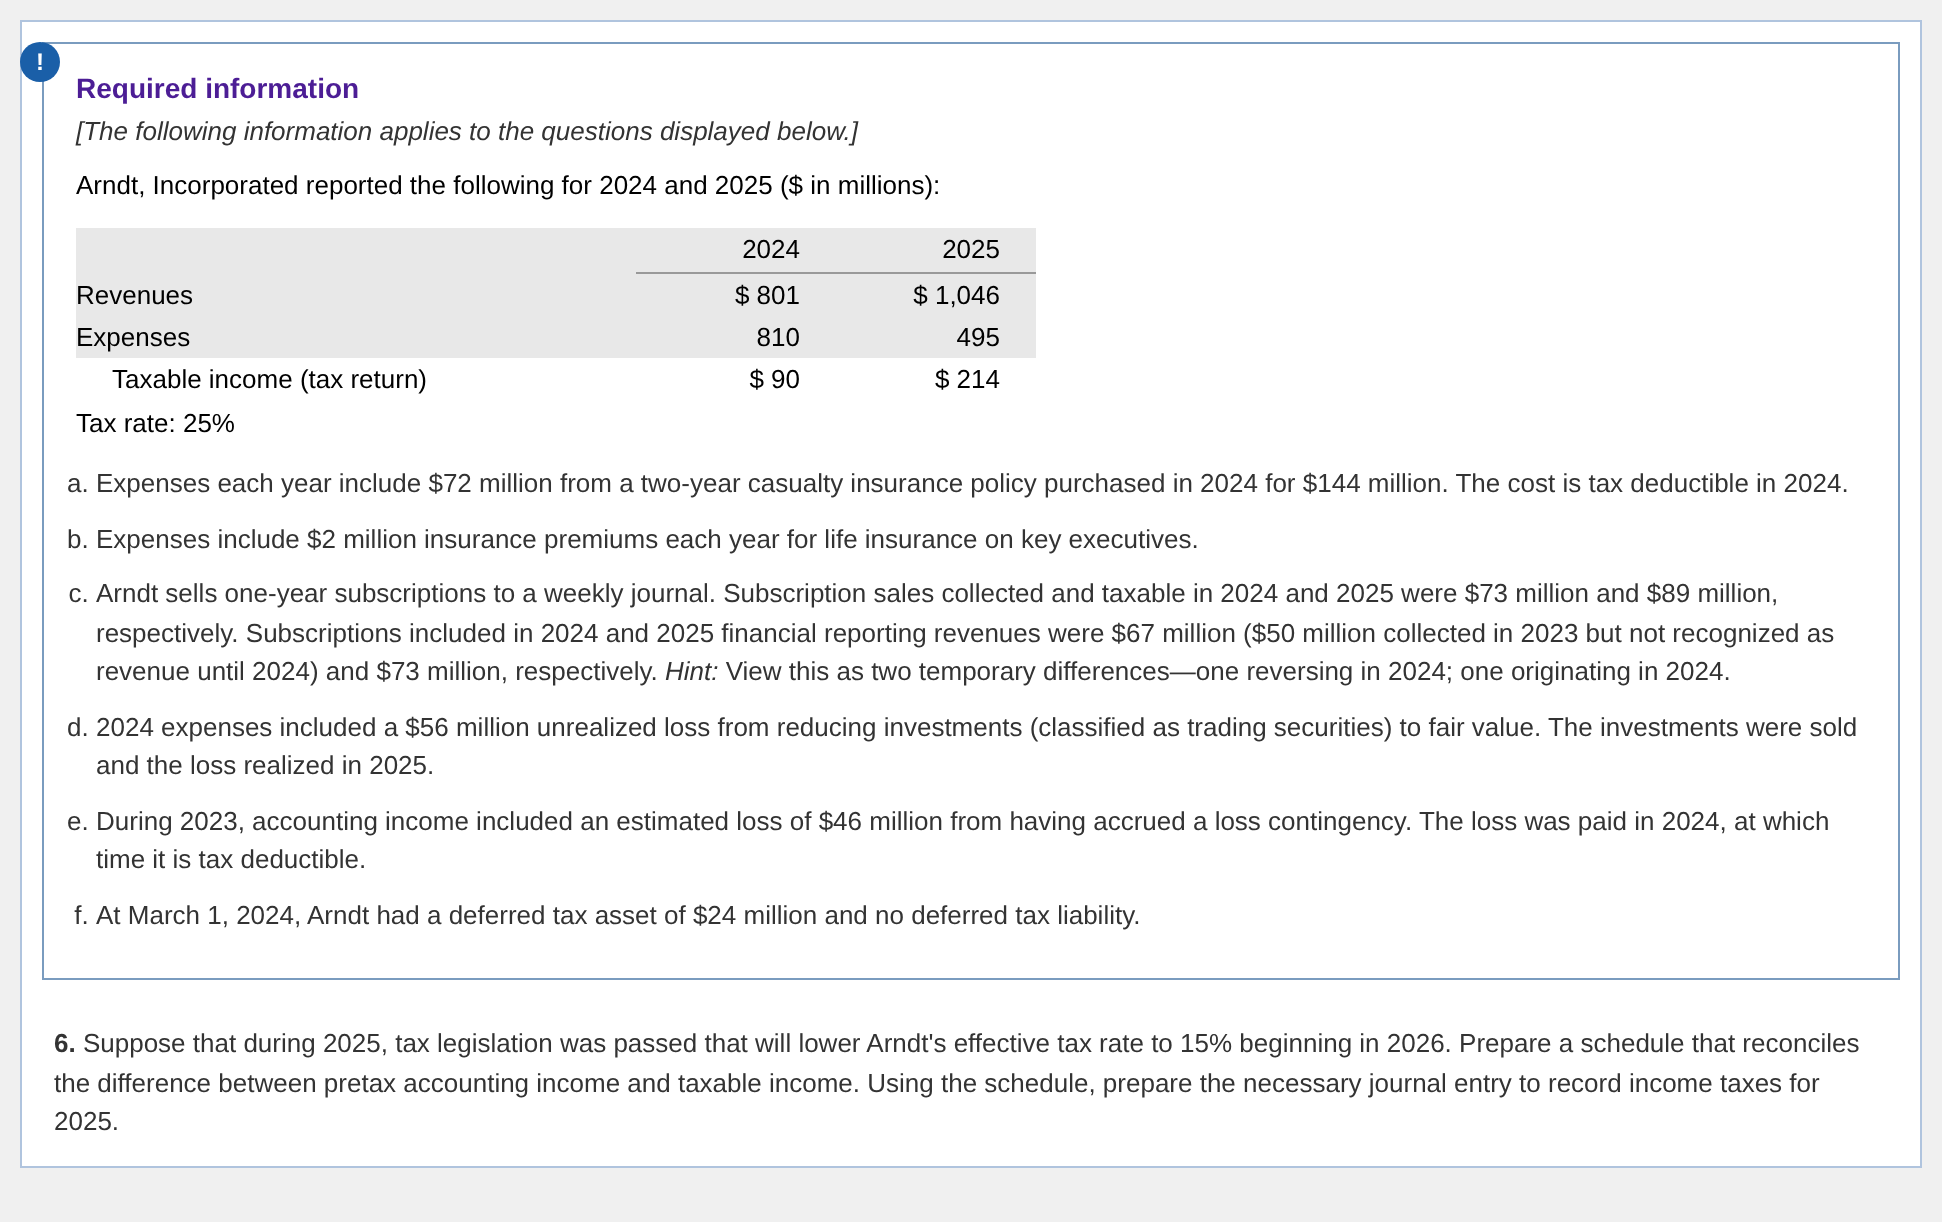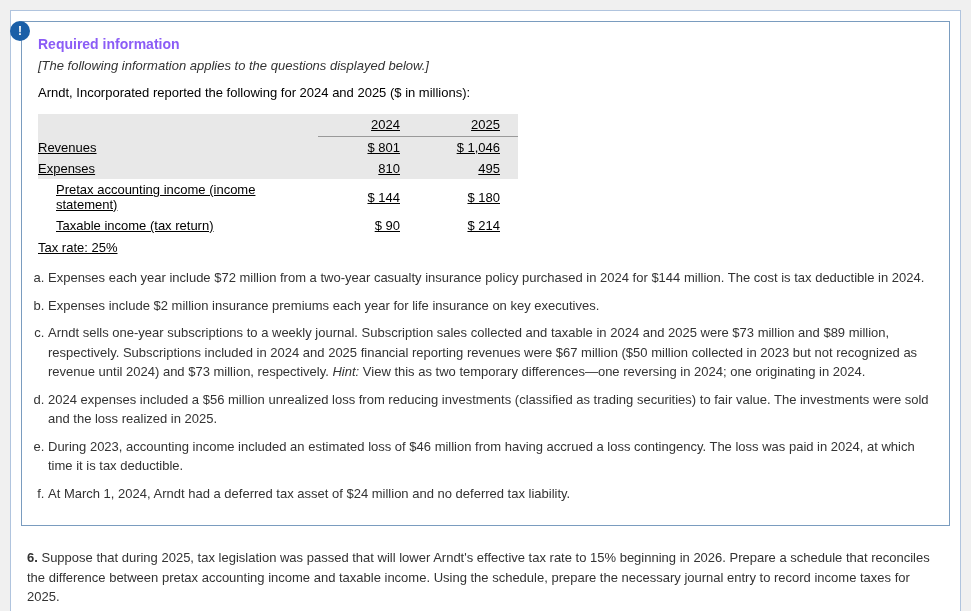--- a/index.html
+++ b/index.html
@@ -34,21 +34,21 @@
       background: #1a5fa8;
       border-radius: 50%;
       display: flex;
       align-items: center;
       justify-content: center;
       color: white;
       font-weight: bold;
       font-size: 12px;
     }
     .required-title {
-      color: #8b5cf6;
+      color: #4c1d95;
       font-weight: bold;
       font-size: 14px;
       margin-bottom: 6px;
     }
     .subtitle-italic {
       font-style: italic;
       color: #333;
       margin-bottom: 12px;
       font-size: 13px;
     }
@@ -58,21 +58,20 @@
       font-size: 13px;
     }
     .data-table {
       border-collapse: collapse;
       margin-bottom: 10px;
       font-size: 13px;
     }
     .data-table th, .data-table td {
       padding: 3px 18px 3px 6px;
       text-align: right;
-      text-decoration: underline;
     }
     .data-table td.label-col {
       text-align: left;
       padding-left: 0;
       padding-right: 10px;
     }
     .data-table td.sublabel-col {
       text-align: left;
       padding-left: 18px;
       padding-right: 10px;
@@ -134,25 +133,20 @@
           <td class="label-col">Revenues</td>
           <td>$ 801</td>
           <td>$ 1,046</td>
         </tr>
         <tr class="row-shaded">
           <td class="label-col">Expenses</td>
           <td>810</td>
           <td>495</td>
         </tr>
         <tr>
-          <td class="sublabel-col">Pretax accounting income (income statement)</td>
-          <td>$ 144</td>
-          <td>$ 180</td>
-        </tr>
-        <tr>
           <td class="sublabel-col">Taxable income (tax return)</td>
           <td>$ 90</td>
           <td>$ 214</td>
         </tr>
         <tr class="tax-rate-row">
           <td colspan="3" class="label-col">Tax rate: 25%</td>
         </tr>
       </tbody>
     </table>
 

